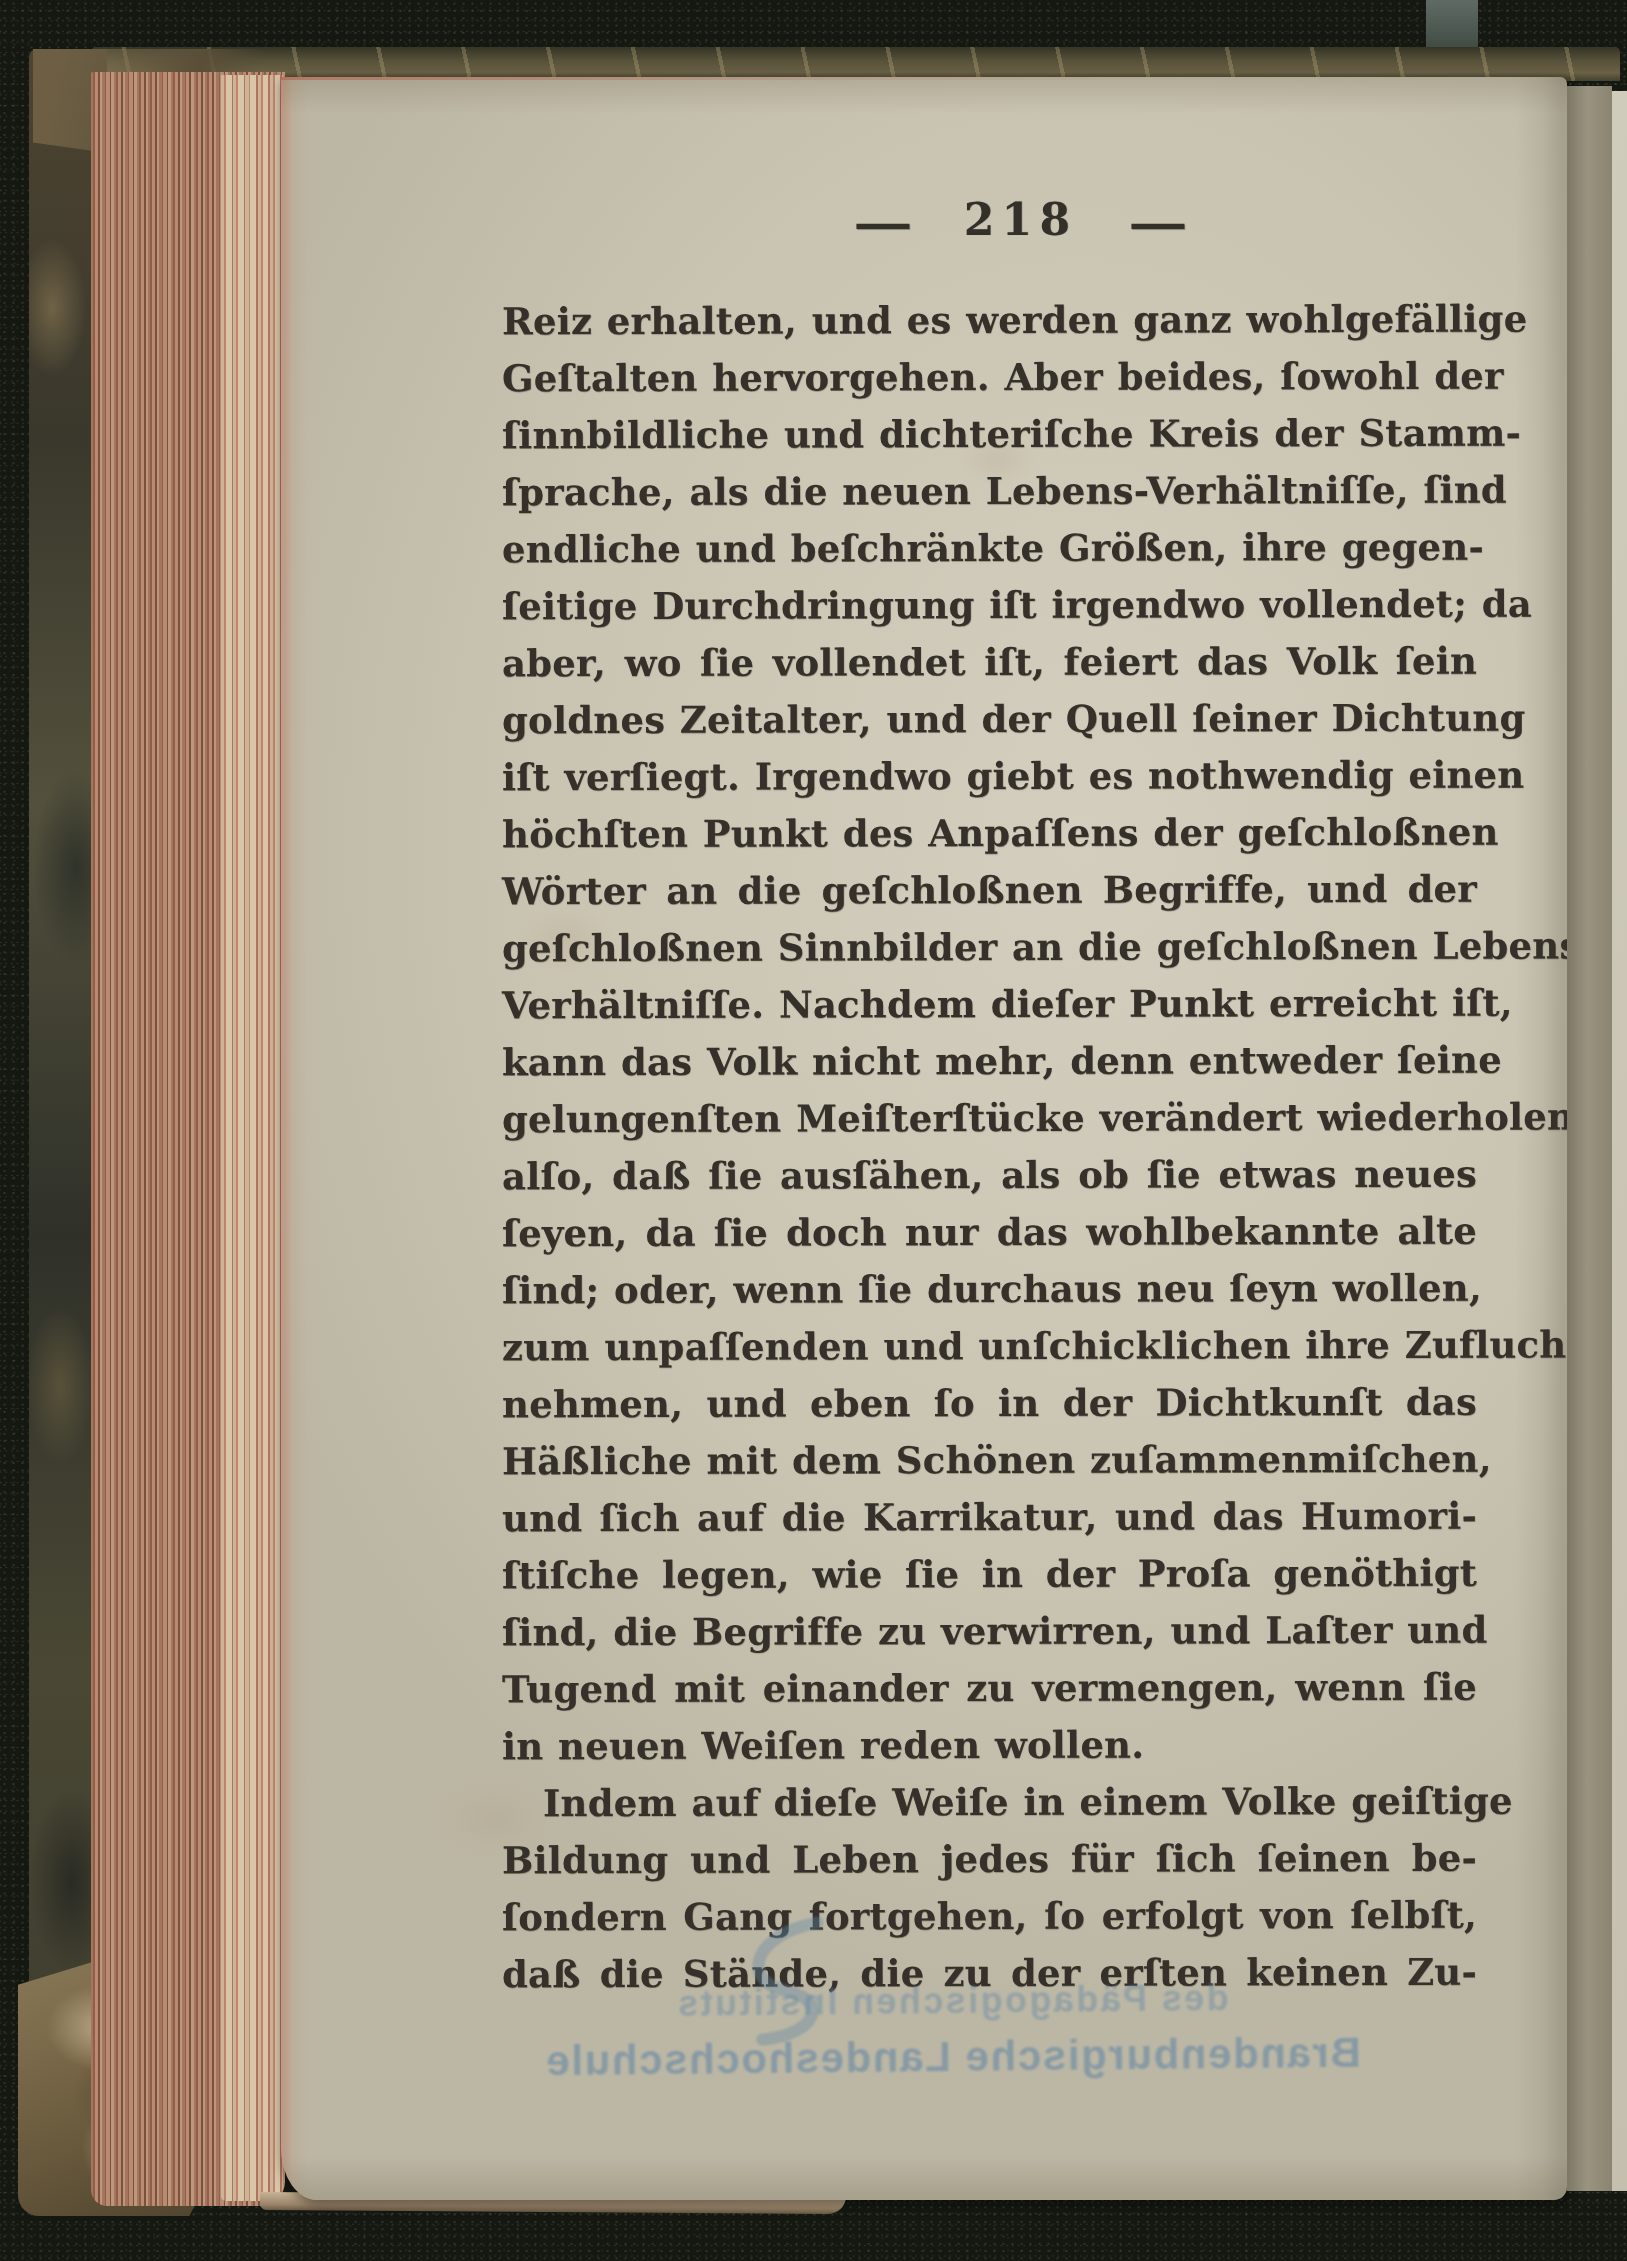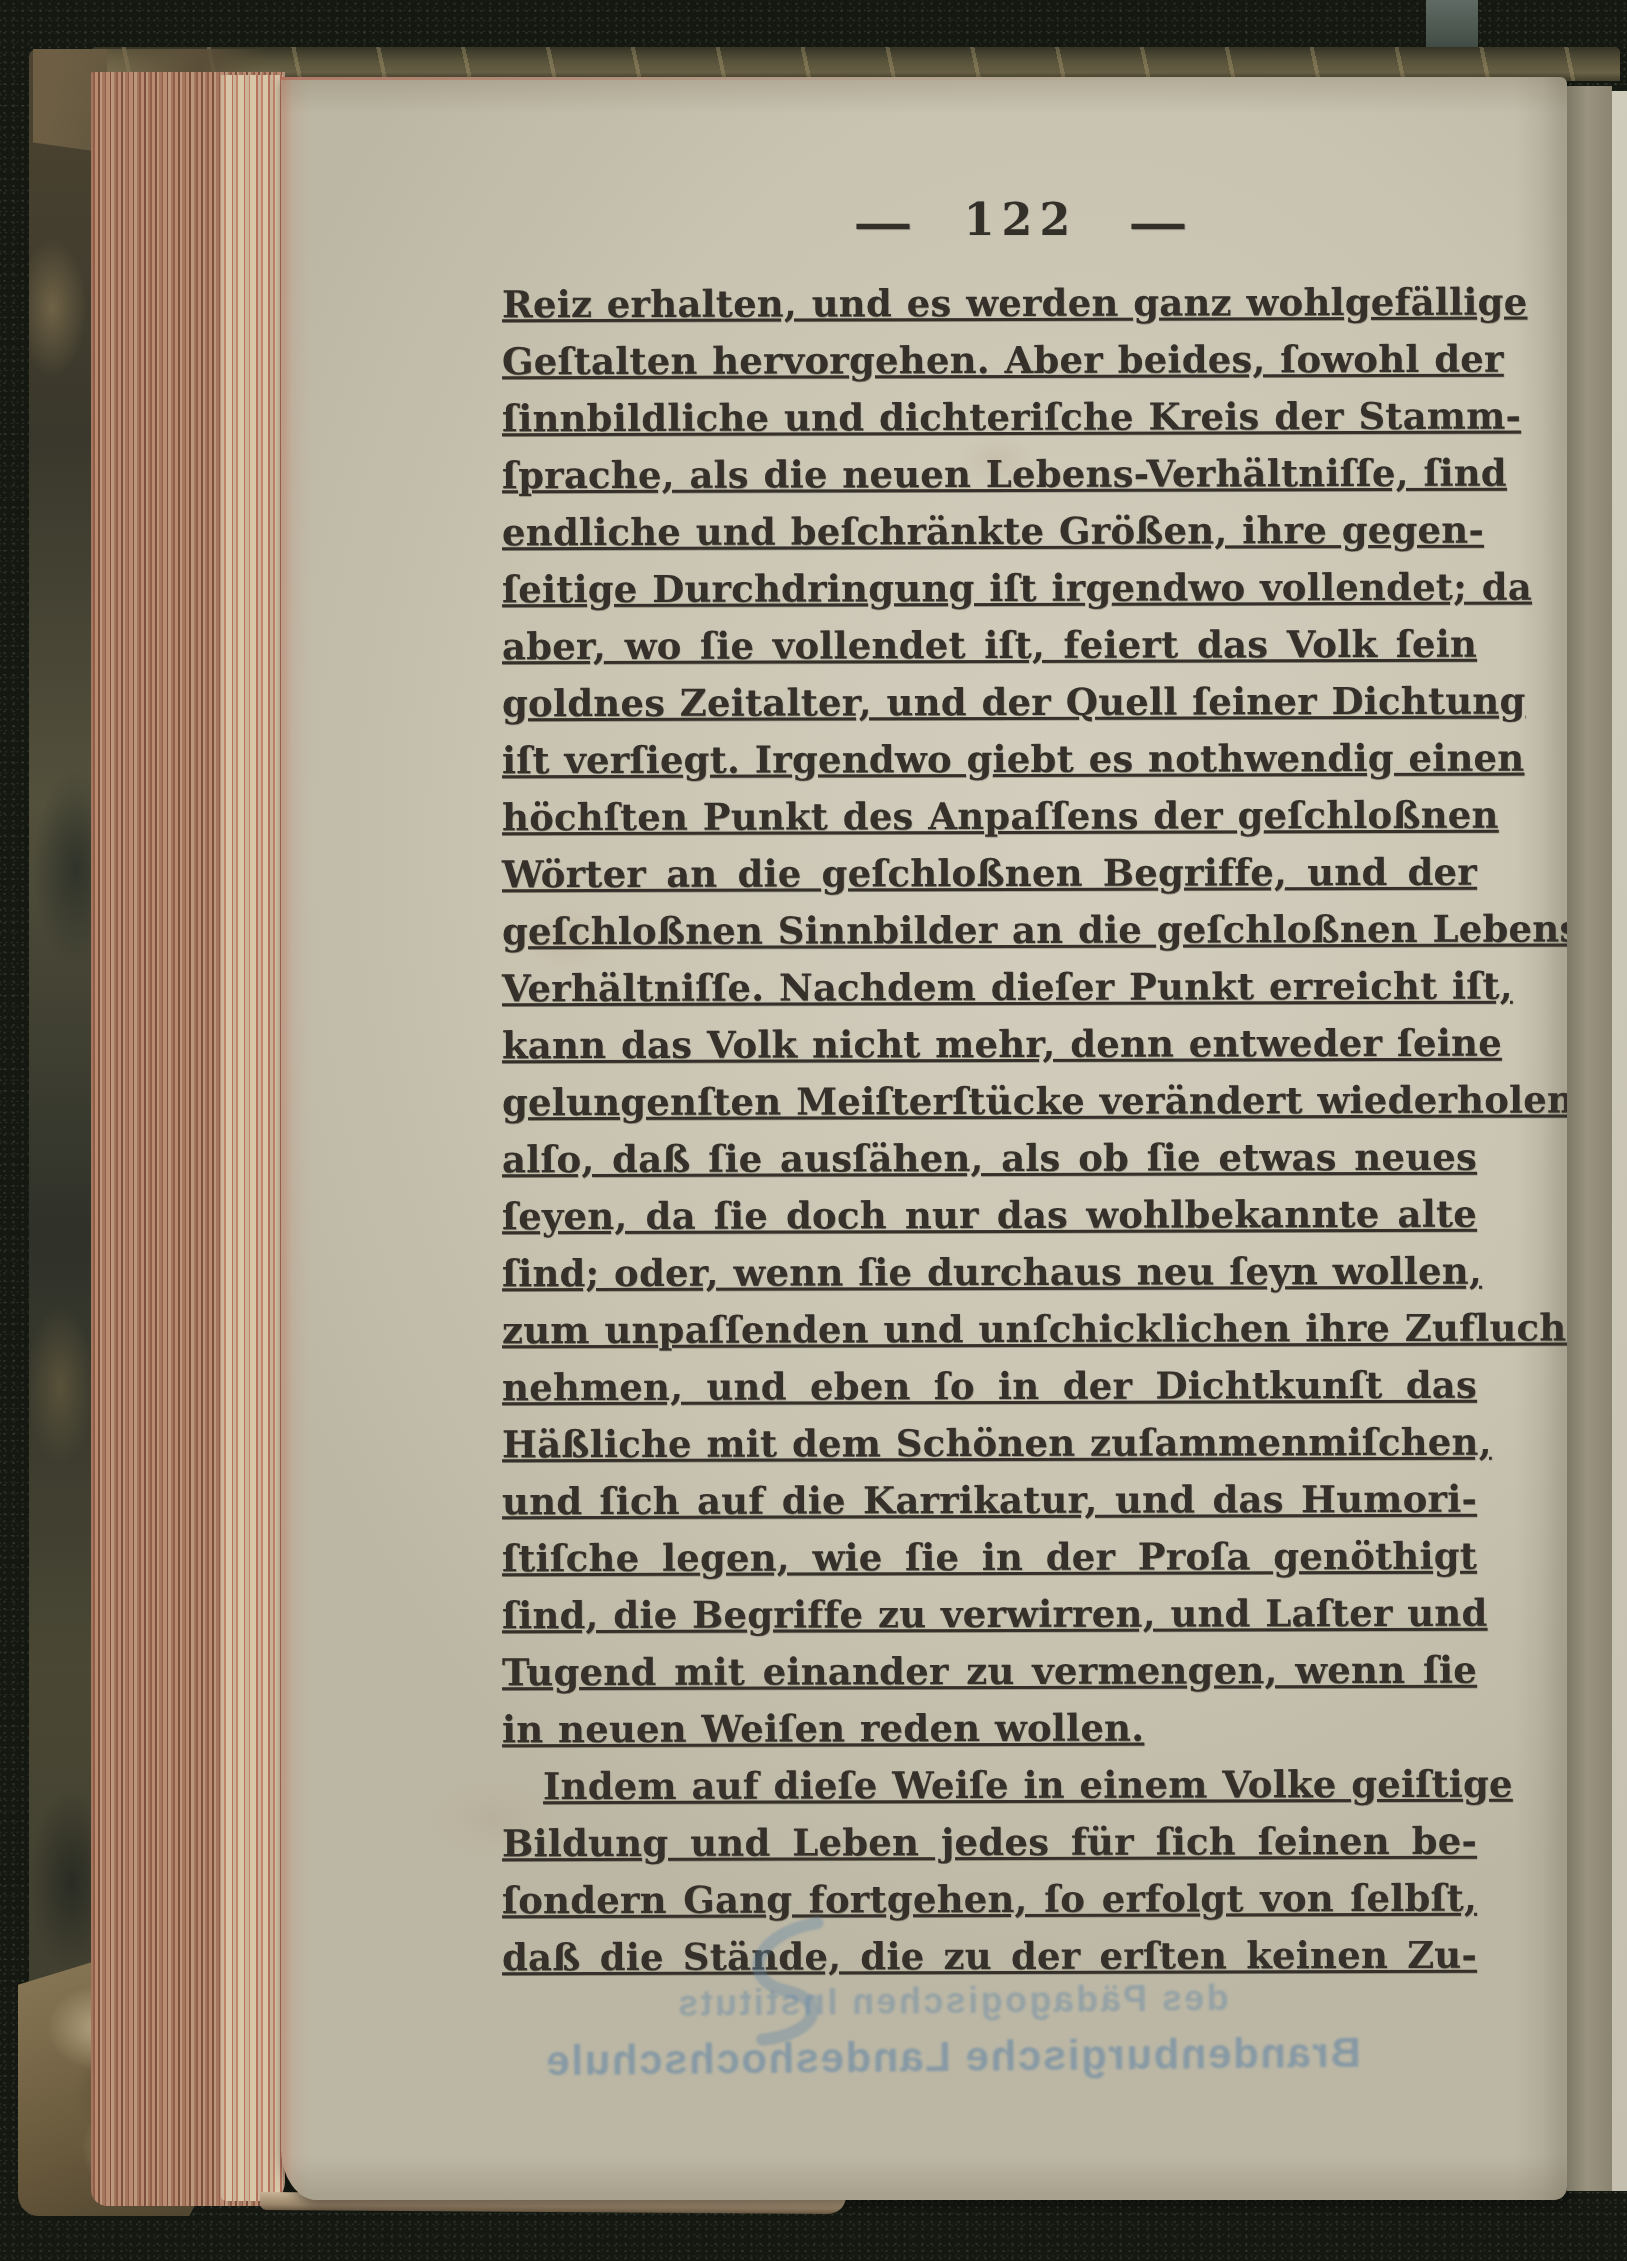--- a/index.html
+++ b/index.html
@@ -71,21 +71,21 @@
   .page:before{content:"";position:absolute;left:0;top:0;width:70%;height:3.3px;
     background:linear-gradient(90deg, rgba(180,90,70,0.55), rgba(180,90,70,0.15) 60%, transparent);}
   
   .pagehead{position:absolute;left:580px;top:114px;width:319px;height:62px;
     display:flex;justify-content:space-between;align-items:center;
     color:#33302a;font-weight:bold;font-size:44px;
     text-shadow:0.5px 0.7px 0.8px rgba(45,40,32,0.4);}
   .pagehead .num{letter-spacing:7.3px;transform:translateY(-3.3px);}
   .pagehead .dash{transform:scaleX(1.35);}
   
-  .body-text{position:absolute;left:221px;top:198px;width:975px;color:#35312a;text-decoration:underline;}
+  .body-text{position:absolute;left:221px;top:215px;width:975px;color:#35312a;}
   .text-line{height:57px;line-height:57px;font-size:37px;font-weight:bold;
     text-align:justify;text-align-last:justify;word-spacing:1.6px;letter-spacing:0.2px;
     text-shadow:0.4px 0.7px 0.8px rgba(50,45,35,0.42);white-space:nowrap;
     transform:rotate(-0.15deg);}
   .text-line.end{text-align-last:left;}
   .text-line.indent{padding-left:41px;}
   
   .stamp{position:absolute;left:163px;top:1903px;width:1017px;
     transform:scaleX(-1) rotate(0.6deg);text-align:center;
     color:rgba(98,134,165,0.60);filter:blur(1.1px);
@@ -113,21 +113,21 @@
   <div class="cover-corner-bottom"></div>
 
   <div class="fore-edge"></div>
   <div class="fore-edge-light"></div>
   <div class="bottom-edge"></div>
 
   <div class="page">
 
     <div class="pagehead">
       <span class="dash">—</span>
-      <span class="num">122</span>
+      <span class="num">218</span>
       <span class="dash">—</span>
     </div>
 
     <div class="body-text" id="body-text">
         <div class="text-line">Reiz erhalten, und es werden ganz wohlgefällige</div>
         <div class="text-line">Geſtalten hervorgehen.  Aber beides, ſowohl der</div>
         <div class="text-line">ſinnbildliche und dichteriſche Kreis der Stamm-</div>
         <div class="text-line">ſprache, als die neuen Lebens-Verhältniſſe, ſind</div>
         <div class="text-line">endliche und beſchränkte Größen, ihre gegen-</div>
         <div class="text-line">ſeitige Durchdringung iſt irgendwo vollendet; da</div>

